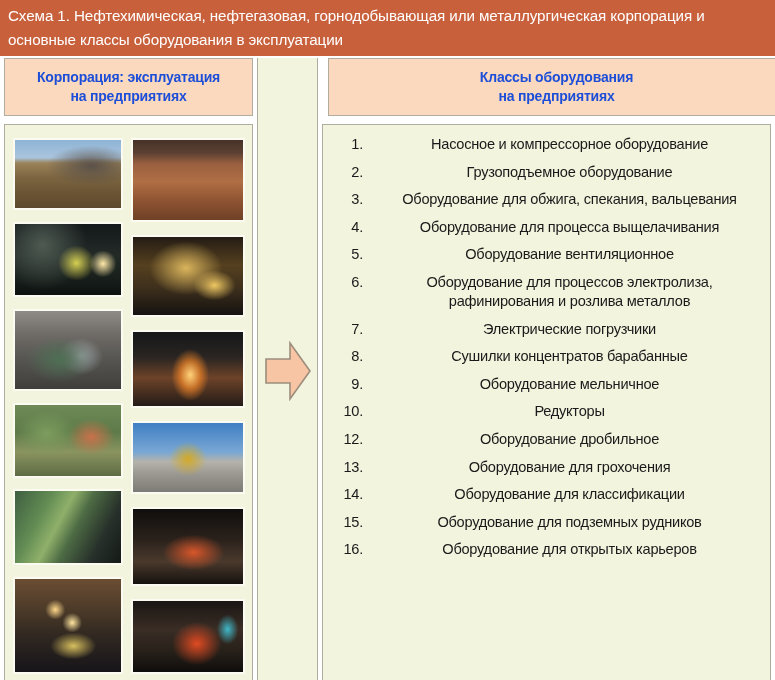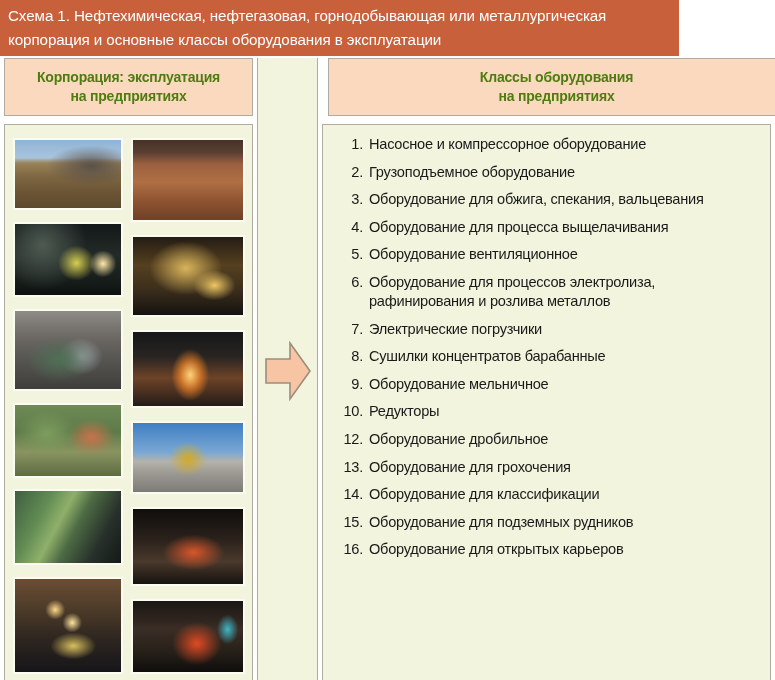--- a/index.html
+++ b/index.html
@@ -12,21 +12,21 @@
     height: 680px;
     font-family: "Liberation Sans", sans-serif;
     overflow: hidden;
     position: relative;
   }
 
   
   #title-bar {
     position: absolute;
     left: 0; top: 0;
-    width: 679px;
+    width: 775px;
     height: 56px;
     background: #c9603c;
     box-sizing: border-box;
     padding: 4px 8px 12px 8px;
   }
   #title-bar .title-text {
     color: #ffffff;
     font-size: 15.2px;
     line-height: 24px;
     font-weight: 400;
@@ -42,21 +42,21 @@
     height: 58px;
     background: #fbd9bf;
     border: 1px solid #b0ada0;
     box-sizing: border-box;
     display: flex;
     align-items: center;
     justify-content: center;
     text-align: center;
   }
   .col-header .hdr-text {
-    color: #4d7c0f;
+    color: #1d4ed8;
     font-size: 14px;
     line-height: 19px;
     font-weight: bold;
     white-space: pre-line;
     letter-spacing: -0.2px;
   }
   #header-left  { left: 4px;   width: 249px; }
   #header-right { left: 328px; width: 457px; }
 
   
@@ -130,20 +130,21 @@
   }
   .eq-num {
     min-width: 26px;
     text-align: right;
     padding-right: 6px;
     flex: 0 0 auto;
   }
   .eq-label {
     flex: 1 1 auto;
     white-space: pre-line;
+    text-align: center;
   }
 </style>
 </head>
 <body>
 
 <div id="title-bar">
   <div class="title-text">Схема 1. Нефтехимическая, нефтегазовая, горнодобывающая или металлургическая корпорация и основные классы оборудования в эксплуатации</div>
 </div>
 
 <div id="header-left" class="col-header">

